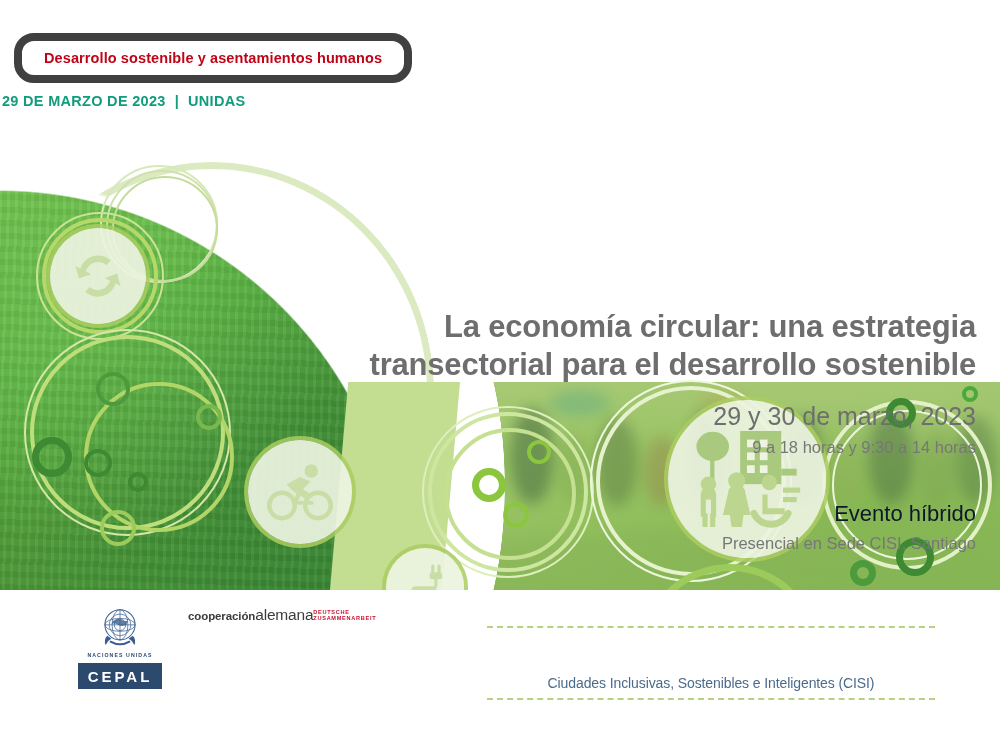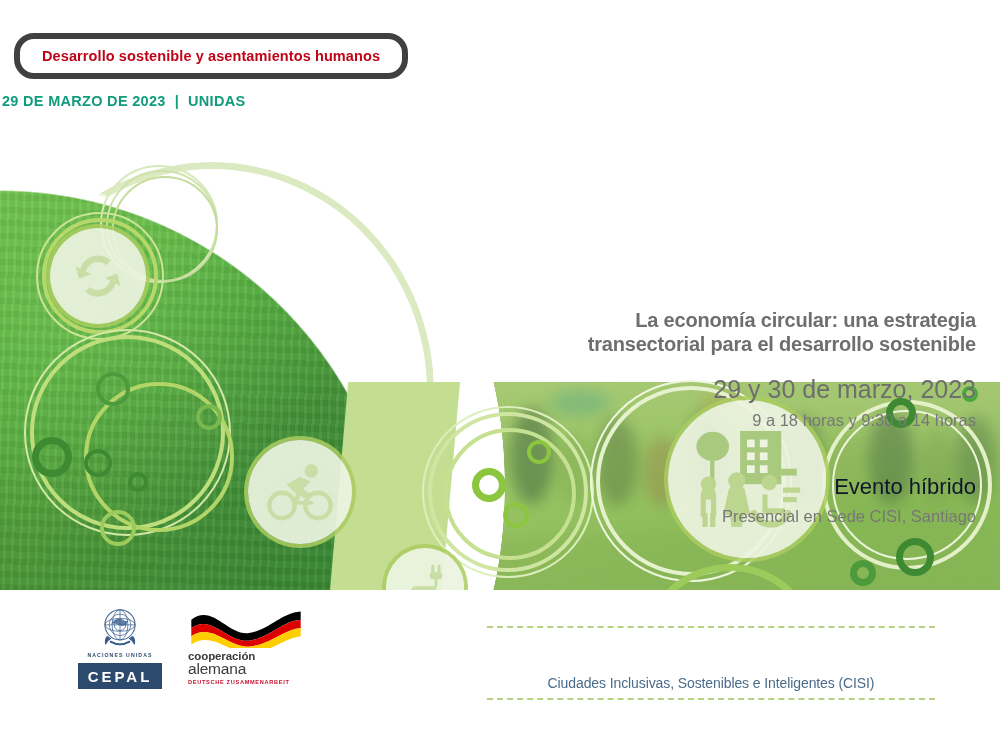--- a/index.html
+++ b/index.html
@@ -10,21 +10,21 @@
     -webkit-font-smoothing:antialiased;
   }
   .page{position:relative;width:1000px;height:736px;background:#fff;}
 
   
   .topbar{position:absolute;left:0;top:0;width:1000px;height:150px;}
   .tag-pill{
     position:absolute;left:14px;top:33px;
     display:inline-flex;align-items:center;justify-content:center;
     height:34px;padding:0 22px;
-    border:6px solid #404040;border-radius:20px;
+    border:8px solid #404040;border-radius:20px;
     color:#c00418;font-size:14.5px;font-weight:bold;letter-spacing:.1px;
     white-space:nowrap;background:#fff;
   }
   .meta-line{
     position:absolute;left:2px;top:93px;
     color:#119c7e;font-size:14.5px;font-weight:bold;letter-spacing:.3px;
     white-space:nowrap;display:flex;align-items:center;gap:9px;
   }
   .meta-sep{color:#119c7e;font-weight:bold;}
 
@@ -87,40 +87,40 @@
     position:absolute;border-radius:50%;
     background:rgba(236,243,224,.93);
     display:flex;align-items:center;justify-content:center;
     box-shadow:0 0 0 4px rgba(170,205,95,.85);
   }
   .bubble svg{display:block;}
 
   
   .title-block{position:absolute;right:24px;top:158px;width:660px;text-align:right;}
   .title-line{
-    color:#6e6e6e;font-size:20px;font-weight:bold;line-height:1.22;
+    color:#6e6e6e;font-size:31px;font-weight:bold;line-height:1.22;
     letter-spacing:-.2px;white-space:nowrap;
   }
   .subtitle-1{color:#6e6e6e;font-size:25px;line-height:1.5;margin-top:14px;}
   .subtitle-2{color:#777;font-size:16.5px;line-height:1.55;}
   .subtitle-3{color:#0f172a;font-size:22px;line-height:1.55;margin-top:36px;}
   .subtitle-4{color:#777;font-size:16.5px;line-height:1.55;}
 
   
   .footer{position:absolute;left:0;top:590px;width:1000px;height:146px;background:#fff;}
   .logos{position:absolute;left:78px;top:14px;display:flex;align-items:flex-start;gap:26px;}
   .logo-un{display:flex;flex-direction:column;align-items:center;width:84px;}
   .un-emblem{width:46px;height:46px;}
   .un-caption{font-size:5.2px;letter-spacing:1.1px;color:#2c4a6e;font-weight:bold;margin-top:2px;}
   .cepal-box{
     margin-top:5px;width:84px;height:26px;background:#2c4a6e;color:#fff;
     display:flex;align-items:center;justify-content:center;
     font-size:15px;font-weight:bold;letter-spacing:3px;
   }
-  .logo-de{display:flex;flex-direction:column;align-items:flex-start;width:120px;padding-top:4px;}
+  .logo-de{display:flex;flex-direction:row;align-items:flex-start;width:120px;padding-top:4px;}
   .de-flag{width:116px;height:40px;}
   .de-l1{font-size:11.5px;color:#3c3c3b;margin-top:2px;font-weight:bold;letter-spacing:-.1px;}
   .de-l2{font-size:15.5px;color:#3c3c3b;letter-spacing:-.2px;margin-top:-2px;text-align:center;}
   .de-l3{font-size:5.6px;color:#c8102e;letter-spacing:.7px;font-weight:bold;margin-top:1px;}
 
   .caption-wrap{
     position:absolute;left:487px;top:36px;width:448px;
     border-top:2px dashed #b7d182;border-bottom:2px dashed #b7d182;
     padding:7px 0 7px 0;text-align:center;
   }

